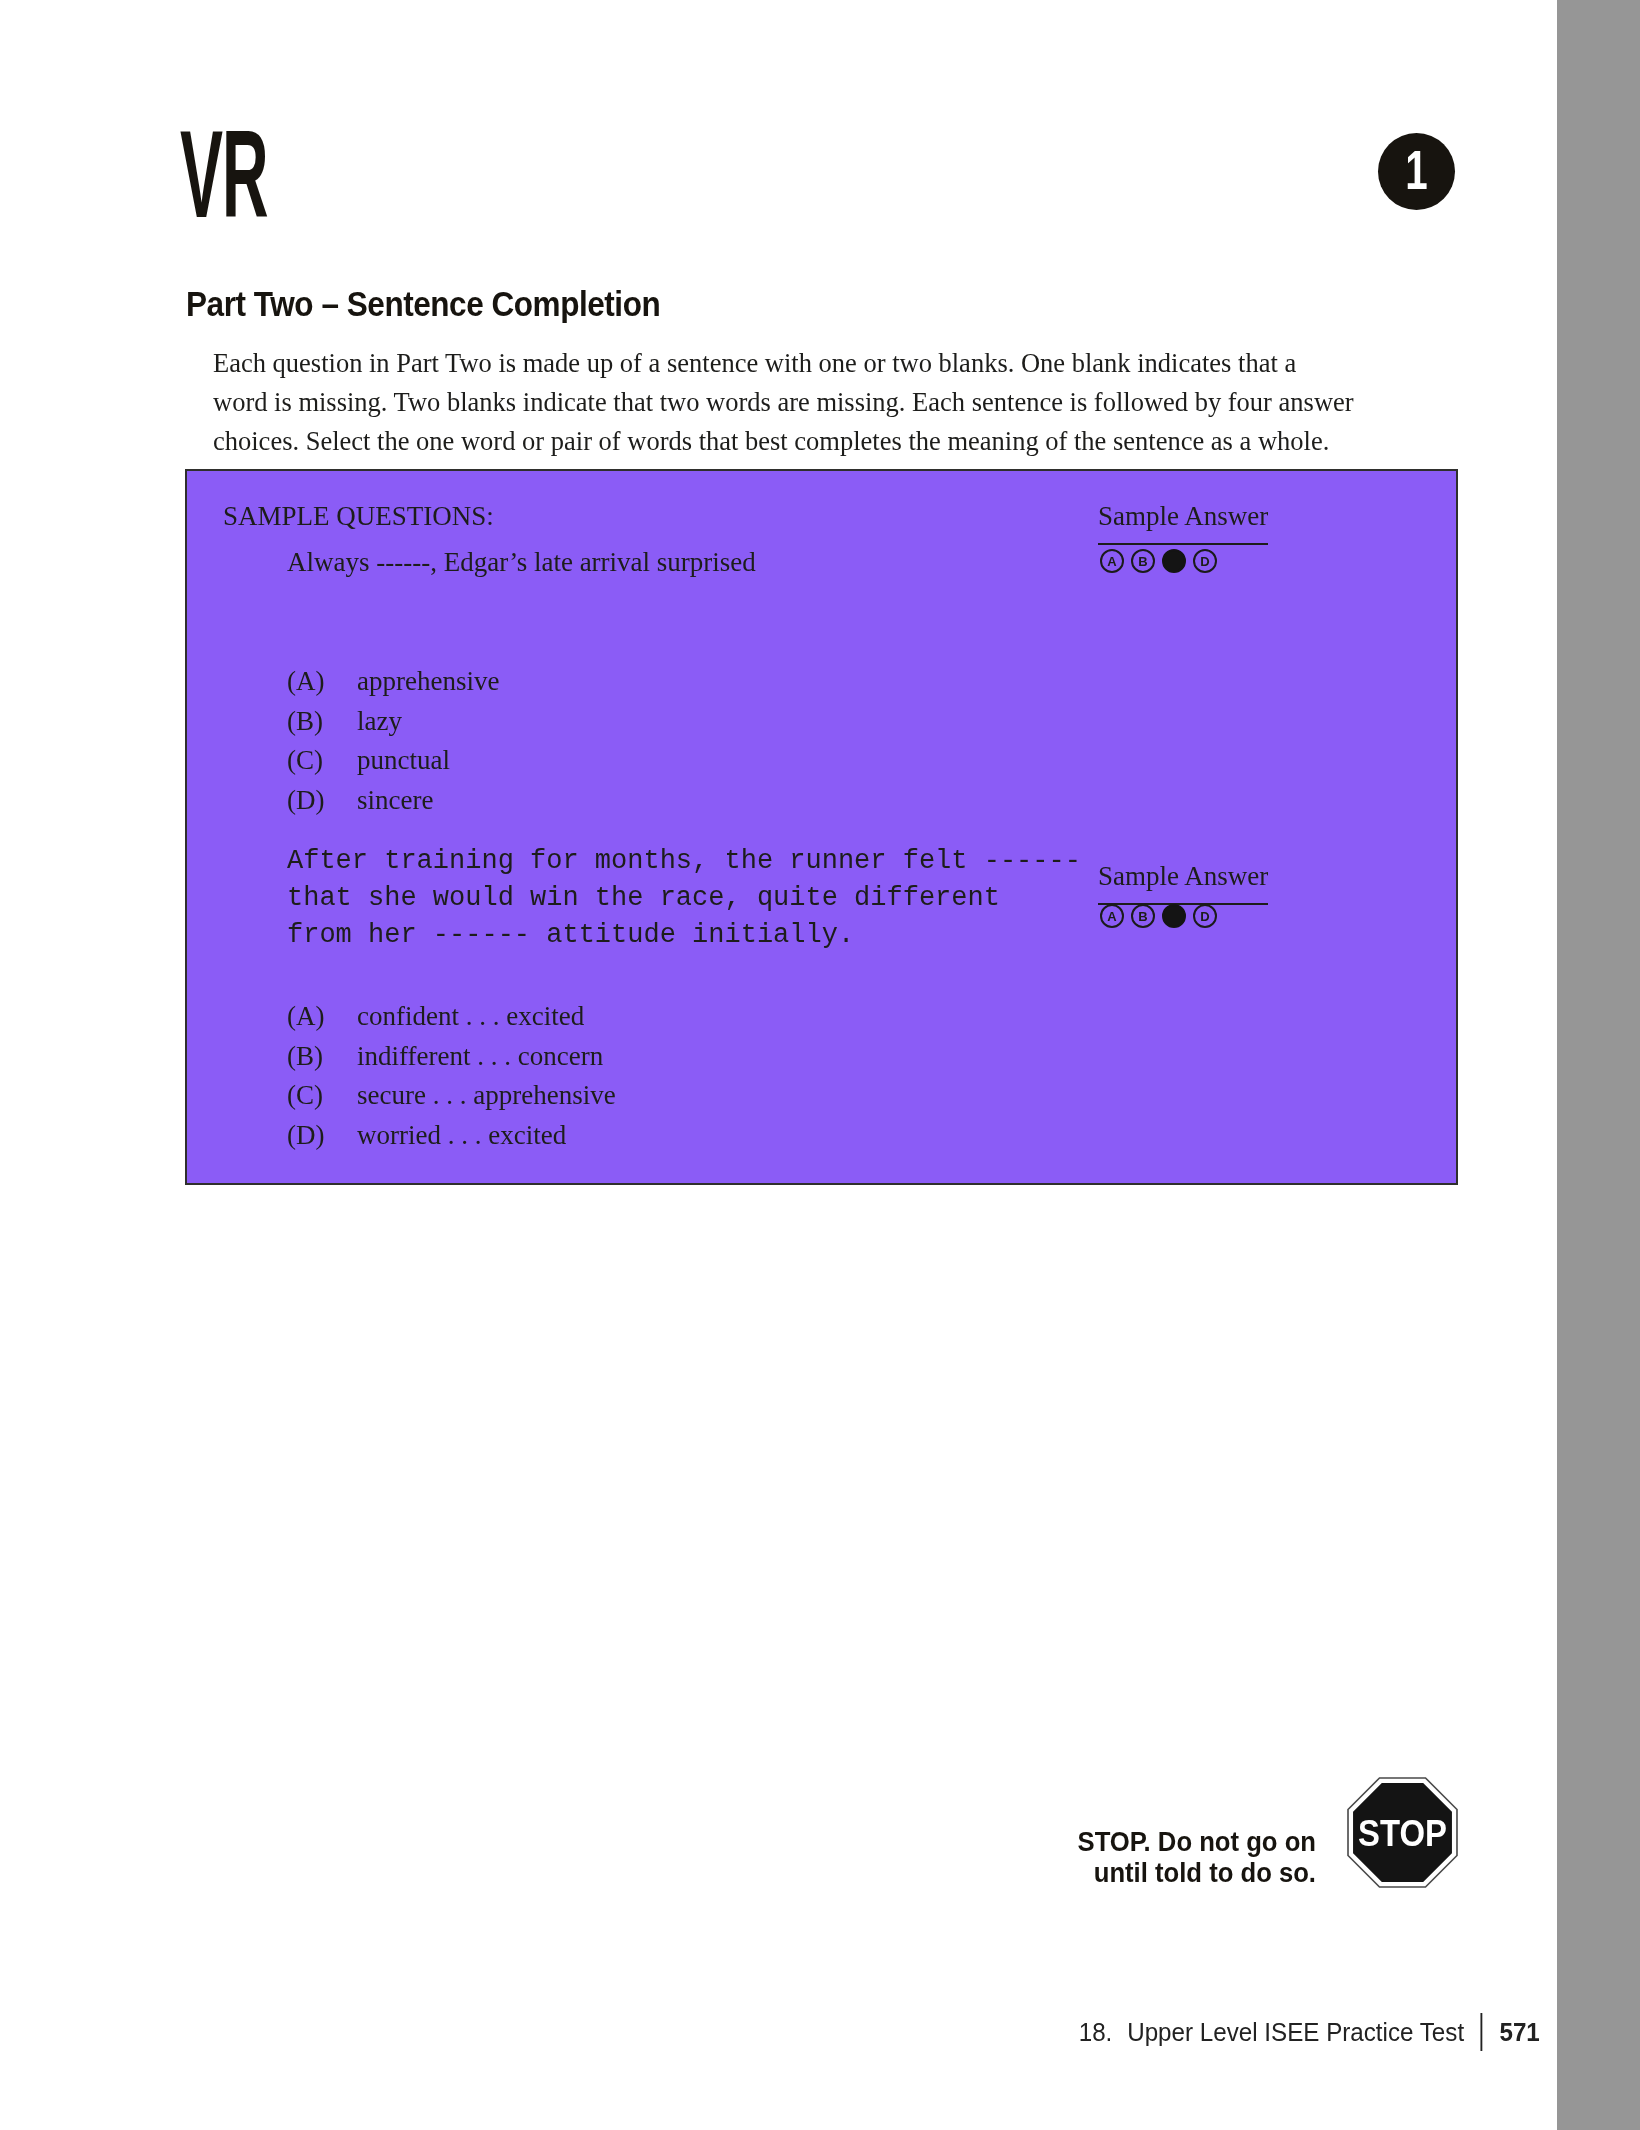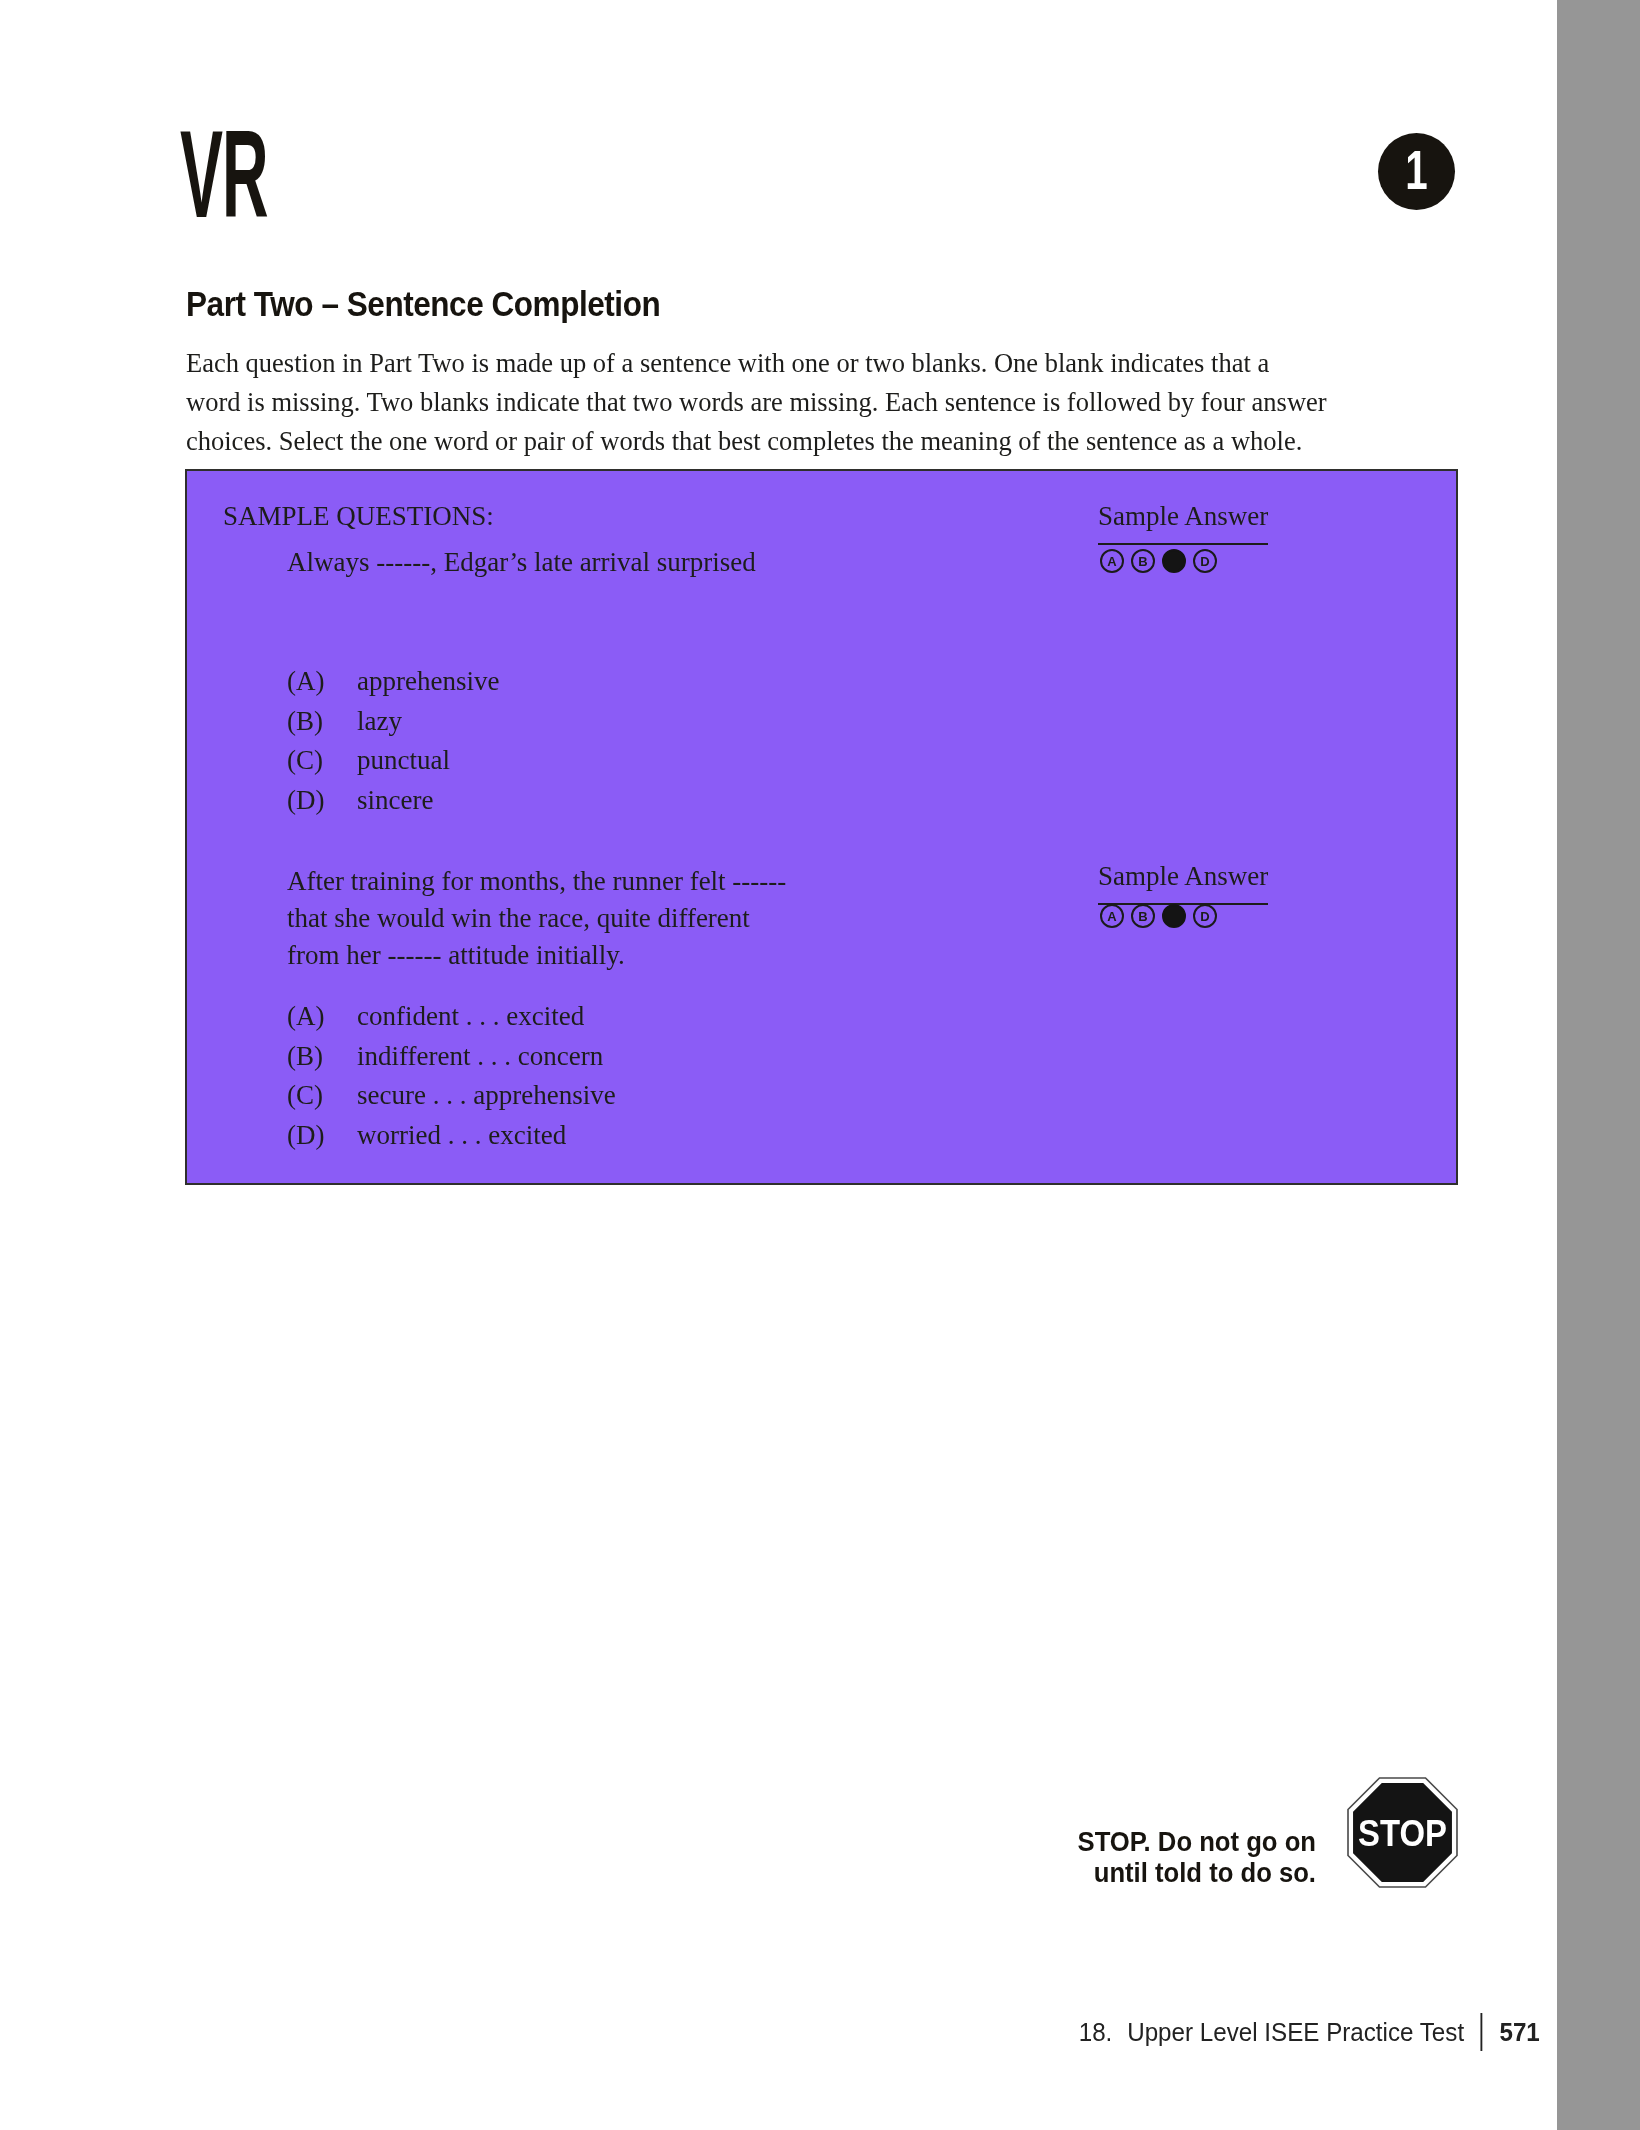--- a/index.html
+++ b/index.html
@@ -33,21 +33,21 @@
   }
 
   .part-heading {
     position:absolute; left:186px; top:286px;
     font-family:"Liberation Sans", sans-serif; font-weight:bold;
     font-size:35px; line-height:1; letter-spacing:-0.5px;
     transform:scaleX(0.9); transform-origin:left top; color:#17140f;
   }
 
   .instructions { position:absolute; left:186px; top:344px; width:1350px; font-size:26.5px; line-height:39px; }
-  .instructions div { white-space:nowrap; }
+  .instructions div { white-space:nowrap;margin-left:27px; }
 
   
   .sample-box {
     position:absolute; left:185px; top:469px; width:1273px; height:716px;
     background:#8b5cf6; border:2.5px solid #2f2f2d;
   }
   .box-title { position:absolute; left:36px; top:30px; font-size:27px; }
   .sa-label { position:absolute; font-size:27px; }
   .sa-label span { border-bottom:2px solid #1d1d1b; padding-bottom:12px; }
   .sa1 { left:911px; top:30px; }
@@ -59,21 +59,21 @@
   .bubble {
     width:24px; height:24px; border:2px solid #1b1b1b; border-radius:50%;
     display:flex; align-items:center; justify-content:center;
     font-family:"Liberation Sans", sans-serif; font-weight:bold; font-size:13px;
   }
   .bubble.filled { background:#141414; border-color:#141414; }
 
   .prompt { position:absolute; left:100px; font-size:27px; }
   .prompt div { white-space:nowrap; }
   .p1 { top:66px; line-height:51px; }
-  .p2 { top:392px; line-height:37px; }
+  .p2 { top:372px; line-height:37px;font-family:Liberation Mono, monospace; }
 
   .choices { position:absolute; left:100px; font-size:27px; line-height:39.5px; }
   .choice { white-space:nowrap; }
   .choice-letter { display:inline-block; width:70px; }
   .c1 { top:191px; }
   .c2 { top:526px;font-family:Liberation Serif, serif; }
 
   
   .stop-text {
     position:absolute; right:324px; top:1827px; text-align:right;

